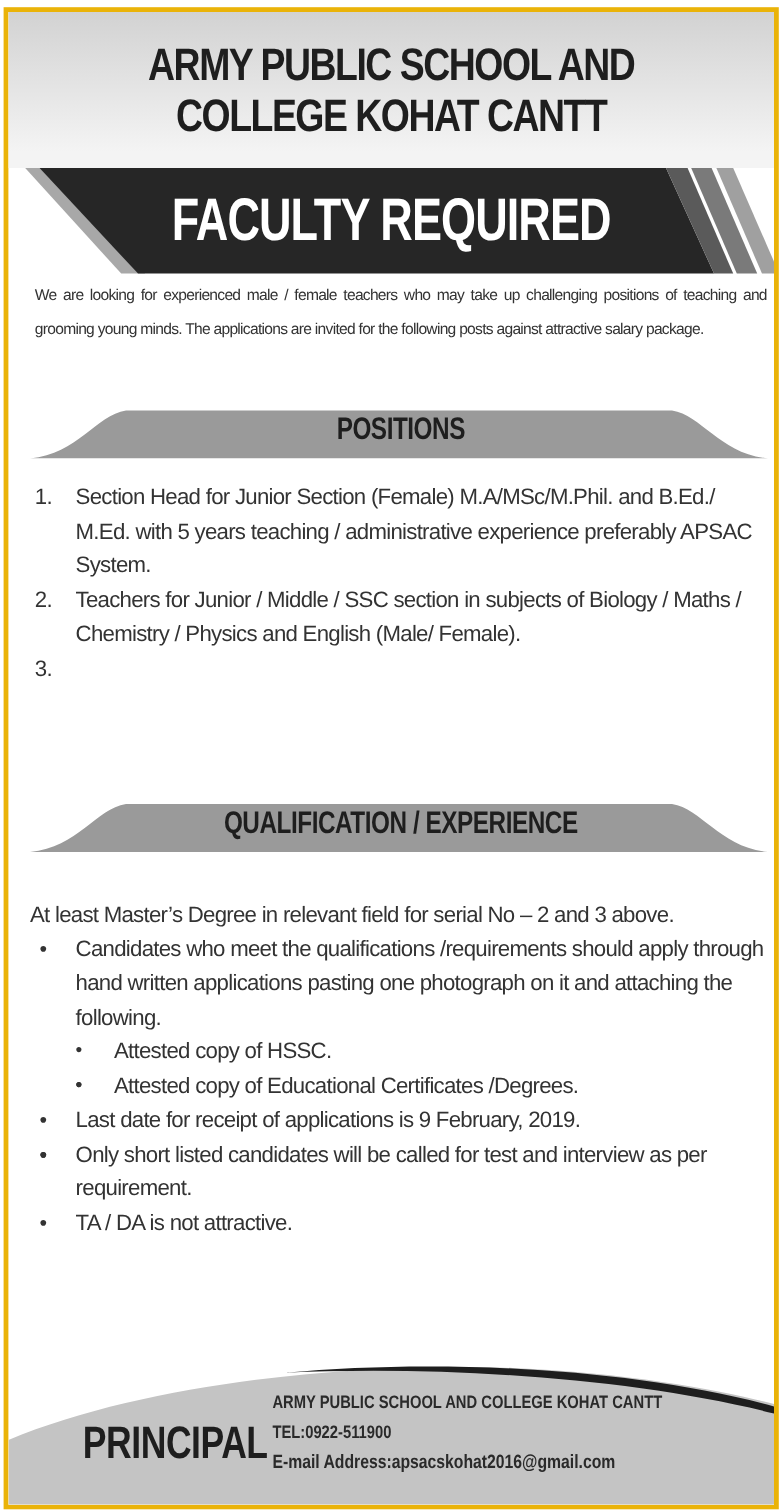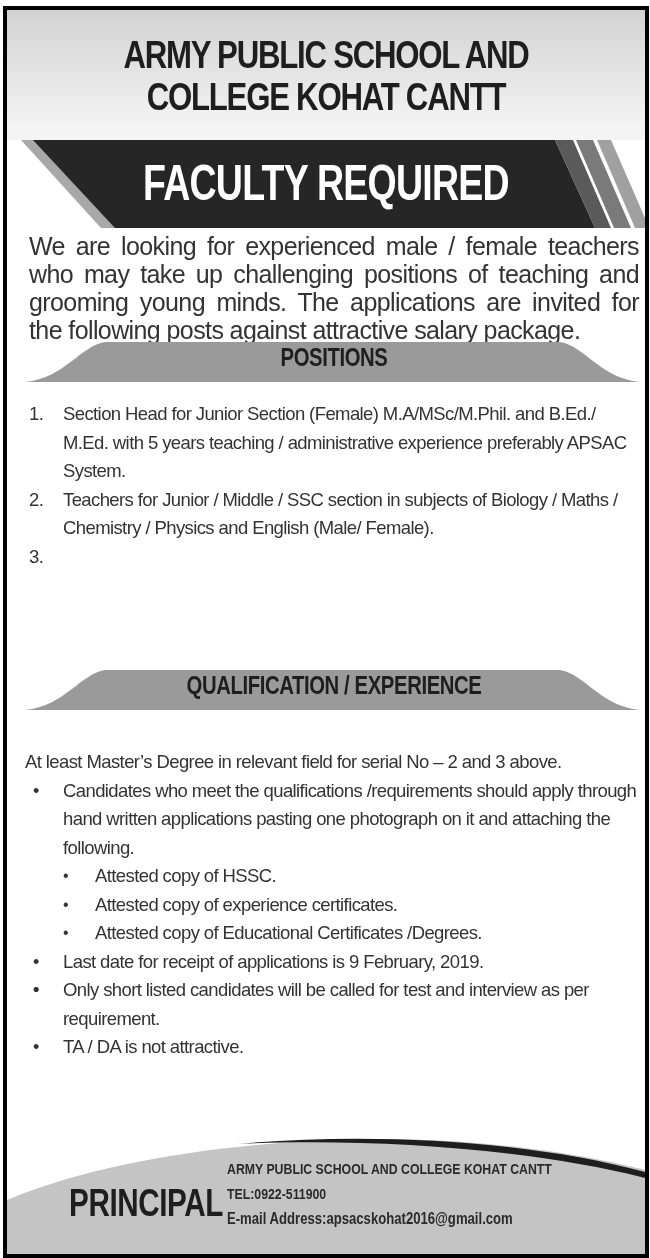--- a/index.html
+++ b/index.html
@@ -1,29 +1,29 @@
 <!DOCTYPE html>
 <html><head>
 <meta charset="utf-8">
 <style>
   html, body { margin: 0; padding: 0; background: #ffffff; }
   body { width: 650px; height: 1258px; position: relative; overflow: hidden;
          font-family: "Liberation Sans", "DejaVu Sans", sans-serif; color: #2a2a2a; }
   .frame { position: absolute; left: 3px; top: 6px; width: 638px; height: 1244px;
-           border: 4px solid #000000; background: #fff; overflow: hidden; }
+           border: 4px solid #eab308; background: #fff; overflow: hidden; }
   .head-bg { position: absolute; left: 0; top: 0; width: 100%; height: 130px;
              background: linear-gradient(#d2d2d2, #f4f4f4 90%); }
   .title { position: absolute; left: 0; top: 24px; width: 100%; text-align: center;
            font-family: "Liberation Sans", sans-serif; font-weight: bold; font-size: 38px;
            line-height: 42px; color: #1e1e1e; letter-spacing: -1.5px; transform: scaleX(0.82); }
   .banner { position: absolute; left: 0; top: 128px; width: 100%; height: 95px; }
   .banner-text { position: absolute; left: 0; top: 141px; width: 100%; text-align: center;
                  color: #fff; font-weight: bold; font-size: 50px; letter-spacing: -1px;
                  transform: scaleX(0.75); line-height: 64px; }
-  .para { position: absolute; left: 22px; width: 610px; font-size: 25px; line-height: 28px;
+  .para { position: absolute; left: 22px; width: 610px; font-size: 13px; line-height: 28px;
           letter-spacing: -0.6px; color: #333; text-align: justify; }
   .section-head { position: absolute; left: 18px; width: 618px; height: 44px; }
   .section-label { position: absolute; left: 0; width: 100%; text-align: center; font-weight: bold;
                    font-size: 26px; color: #1e1e1e; transform: scaleX(0.78); letter-spacing: -0.5px; }
   .list { position: absolute; left: 18px; width: 614px; font-size: 18.5px; line-height: 28.5px;
           letter-spacing: -0.6px; color: #333; }
   .num-item { position: relative; padding-left: 38px; margin-bottom: 0; }
   .num-item .n { position: absolute; left: 4px; top: 0; }
   .bul-item { position: relative; padding-left: 38px; }
   .bul-item .b { position: absolute; left: 8px; top: 0; font-size: 18px; }
@@ -89,21 +89,20 @@
     <div class="bul-item">
       <span class="b">•</span>
       <span>Candidates who meet the qualifications /requirements should apply through hand written applications pasting one photograph on it and attaching the following.</span>
     </div>
     <div class="sub-item">
       <span class="b">•</span>
       <span>Attested copy of HSSC.</span>
     </div>
     <div class="sub-item">
       <span class="b">•</span>
-      <span>Attested copy of experience certificates.</span>
     </div>
     <div class="sub-item">
       <span class="b">•</span>
       <span>Attested copy of Educational Certificates /Degrees.</span>
     </div>
     <div class="bul-item">
       <span class="b">•</span>
       <span>Last date for receipt of applications is 9 February, 2019.</span>
     </div>
     <div class="bul-item">

